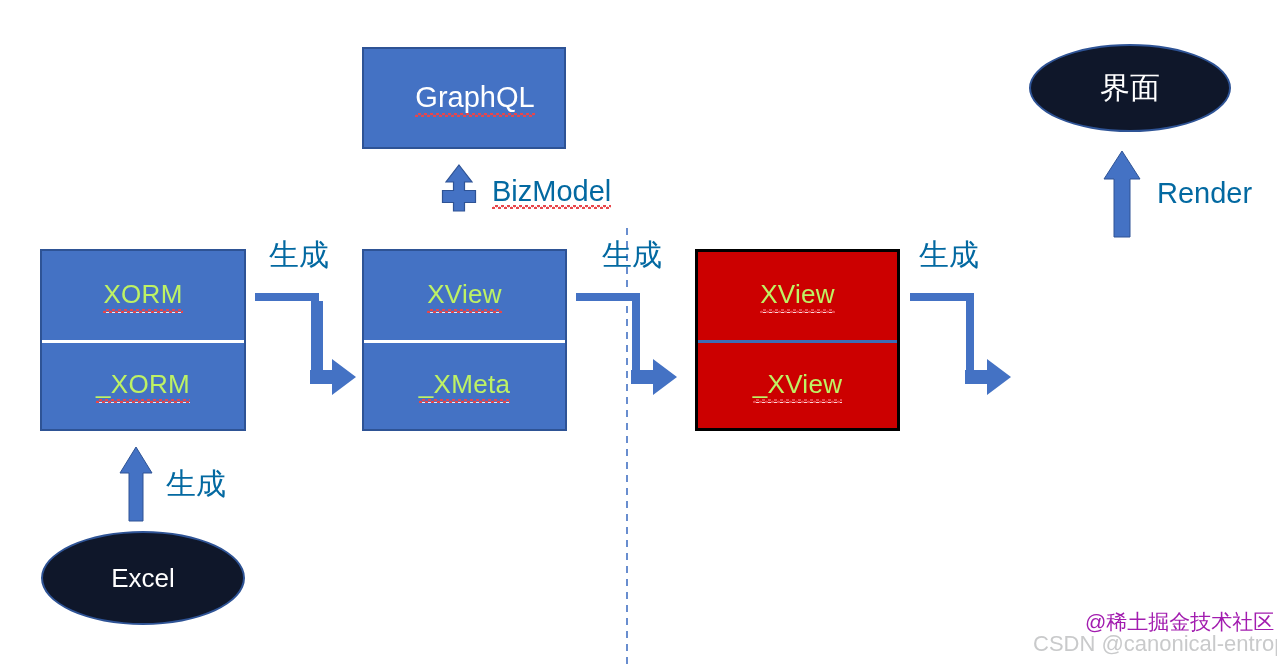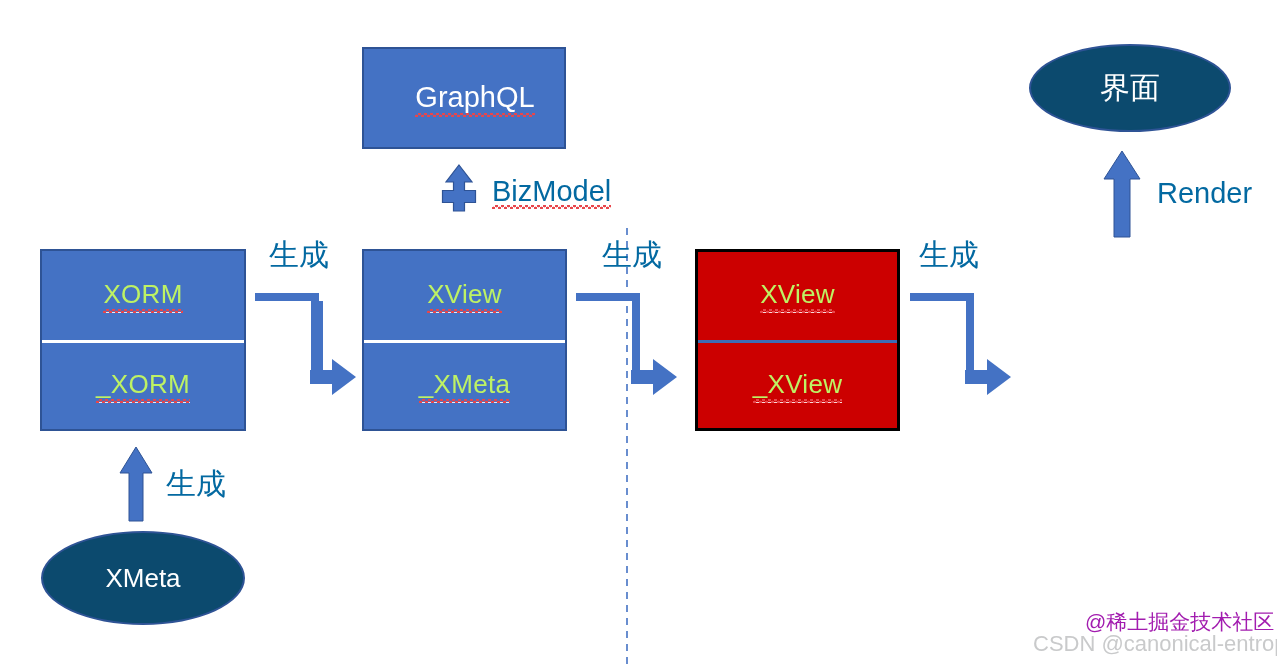--- a/index.html
+++ b/index.html
@@ -85,21 +85,21 @@
     justify-content: center;
     color: #ffffff;
     font-size: 29px;
     padding-left: 22px;
   }
 
   
   .ellipse {
     position: absolute;
     box-sizing: border-box;
-    background: #0c4a6e;
+    background: #0f172a;
     border: 2px solid #2E5395;
     border-radius: 50%;
     display: flex;
     align-items: center;
     justify-content: center;
     color: #ffffff;
   }
 
   
   .label {
@@ -206,21 +206,21 @@
     <div class="cell">
       <span class="sq">XView</span>
     </div>
     <div class="cell">
       <span class="sq">_XView</span>
     </div>
   </div>
 
 
   <div class="ellipse" style="left:41px; top:531px; width:204px; height:94px; font-size:26px;">
-    <span>XMeta</span>
+    <span>Excel</span>
   </div>
 
   <div class="ellipse" style="left:1029px; top:44px; width:202px; height:88px; font-size:30px;">
     <span>界面</span>
   </div>
 
   <div class="label cn" style="left:166px; top:469px;">生成</div>
 
   <div class="label cn" style="left:269px; top:240px;">生成</div>
 

